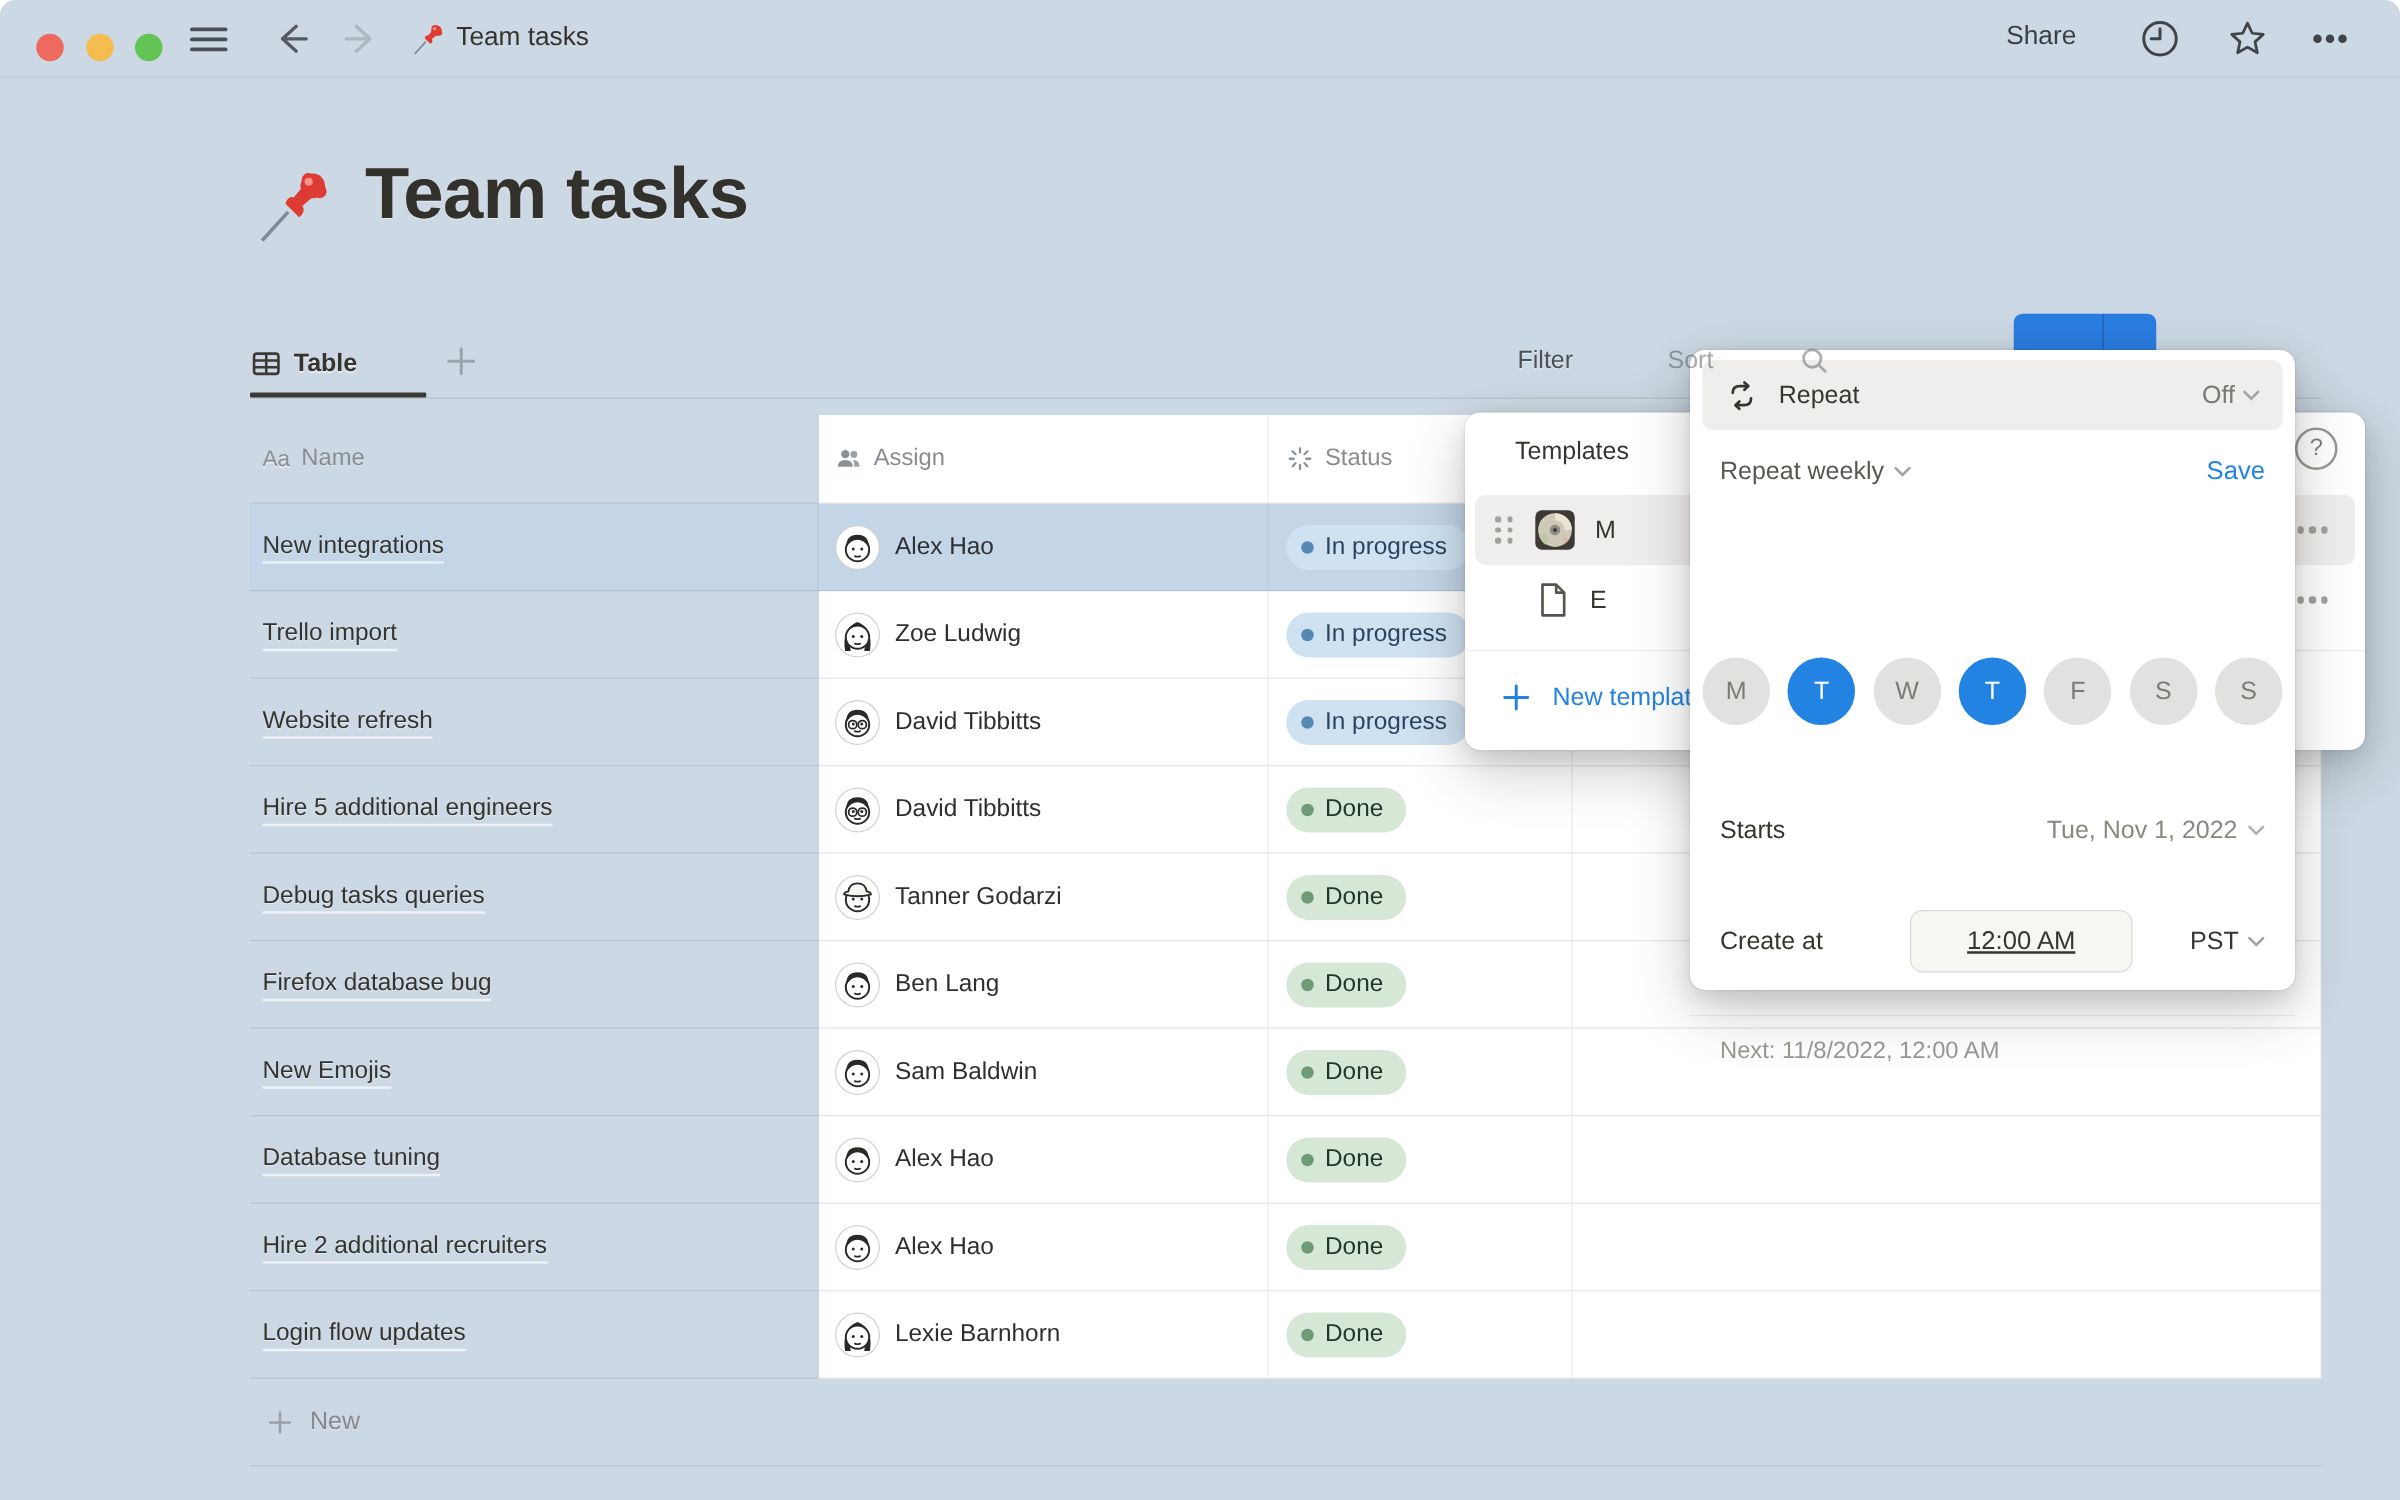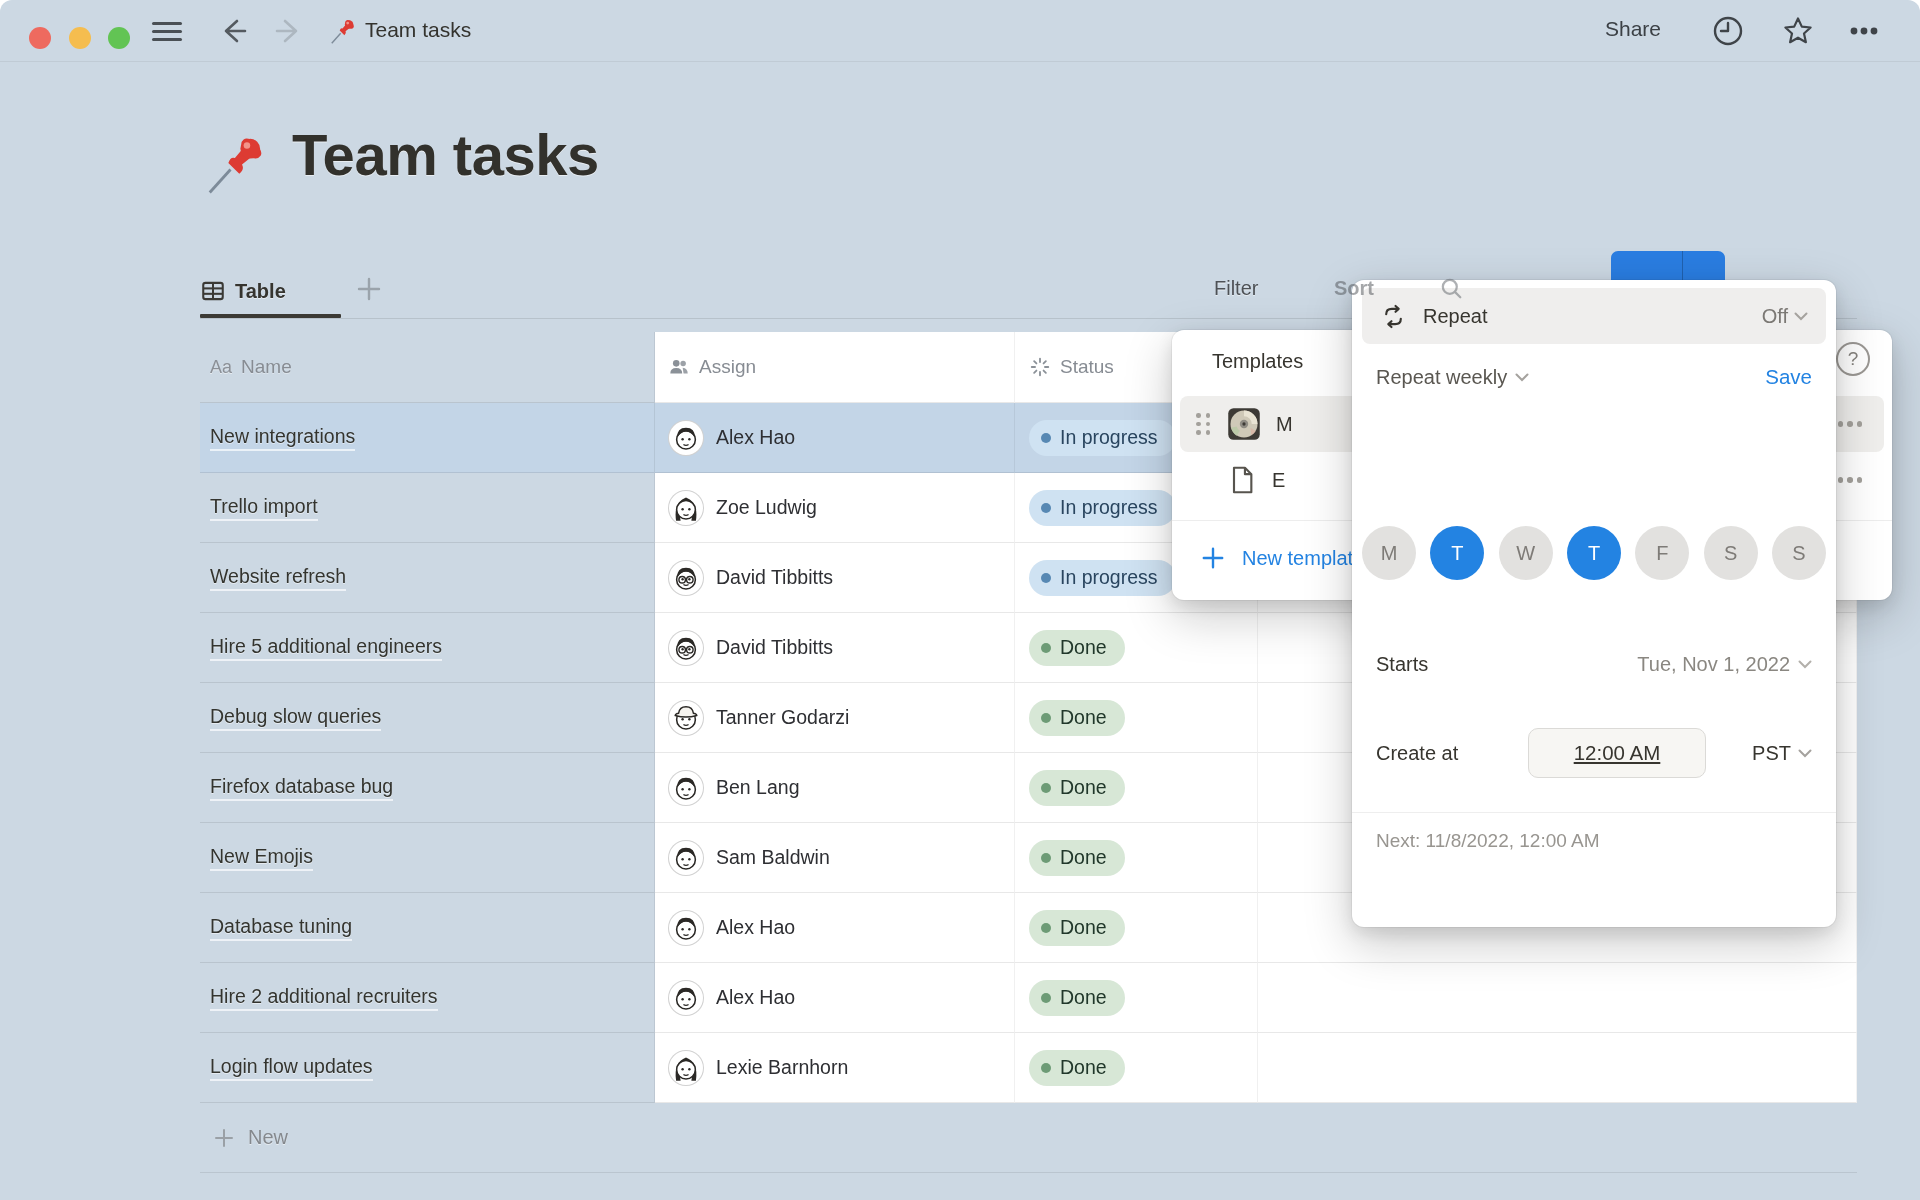--- a/index.html
+++ b/index.html
@@ -25,21 +25,21 @@
 
   
   .tabrow { position:absolute; left:200px; top:266px; height:50px; display:flex; align-items:center; cursor:pointer; }
   .tabrow svg { margin-right:9px; }
   .tab-label { font-size:20px; font-weight:600; color:#35342f; text-shadow:0 1px 0 rgba(255,255,255,0.5); }
   .addview { position:absolute; left:352px; top:272px; width:34px; height:34px; cursor:pointer; }
   .tab-underline { position:absolute; left:200px; top:314px; width:141px; height:4px; background:#3b3a35; border-radius:1px; }
   .full-divider { position:absolute; left:200px; top:318px; width:1657px; height:1px; background:rgba(0,0,0,0.10); }
   .toolbar-filter { position:absolute; left:1214px; top:277px; font-size:20px; color:#4d5156; cursor:pointer; text-shadow:0 1px 0 rgba(255,255,255,0.5); }
   .ghost-tools { position:absolute; left:1334px; top:275px; width:140px; height:27px; overflow:hidden; opacity:0.5; z-index:55; }
-  .ghost-tools .sort { position:absolute; left:0; top:2px; font-size:20px; color:#4d5156; cursor:pointer;font-weight:bold; }
+  .ghost-tools .sort { position:absolute; left:0; top:2px; font-size:20px; color:#4d5156; cursor:pointer; }
   .ghost-tools svg { position:absolute; left:104px; top:0; cursor:pointer; }
   .new-button { position:absolute; left:1611px; top:251px; width:114px; height:42px; background:#2a7de1; border-radius:7px; z-index:10; cursor:pointer; }
   .new-button .split { position:absolute; left:71px; top:0; width:1px; height:100%; background:rgba(0,0,0,0.22); }
 
   
   .table { position:absolute; left:200px; top:332px; width:1657px; z-index:1; }
   .trow { display:flex; height:70px; }
   .trow.header { height:71px; }
   .cell { position:relative; display:flex; align-items:center; border-bottom:1px solid rgba(0,0,0,0.085); }
   .c-name   { width:455px; padding-left:10px; border-right:1px solid rgba(0,0,0,0.075); }
@@ -86,21 +86,21 @@
   .drag-handle i { width:4.5px; height:4.5px; border-radius:50%; background:#a3a09b; }
   .tmpl-icon { margin-left:14px; width:36px; height:36px; }
   .tmpl-label { margin-left:14px; font-size:20px; color:#37352f; white-space:nowrap; }
   .row-more { position:absolute; right:14px; top:50%; transform:translateY(-50%); width:40px; height:30px;
               display:flex; align-items:center; justify-content:center; gap:4px; cursor:pointer; }
   .row-more i { width:5.5px; height:5.5px; border-radius:50%; background:#a3a09b; }
   .tmpl-divider { position:absolute; left:0; top:190px; width:100%; height:1px; background:rgba(0,0,0,0.07); }
   .tmpl-new { position:absolute; left:8px; top:196px; width:704px; height:64px; display:flex; align-items:center; gap:16px;
               padding-left:20px; color:#2383e2; font-size:20px; cursor:pointer; }
 
-  .repeat { left:1352px; top:280px; width:484px; height:647px; z-index:50; }
+  .repeat { left:1352px; top:280px; width:484px; height:512px; z-index:50; }
   .repeat-bar { position:absolute; left:10px; top:8px; width:464px; height:56px; background:#efeeed; border-radius:8px;
                 display:flex; align-items:center; padding:0 18px; cursor:pointer; }
   .repeat-bar .lbl { font-size:20px; color:#37352f; margin-left:16px; }
   .repeat-bar .off { margin-left:auto; font-size:20px; color:#7b7874; display:flex; align-items:center; gap:6px; cursor:pointer; }
   .rp-row { position:absolute; left:24px; right:24px; display:flex; align-items:center; }
   .rp-weekly { top:74px; height:46px; }
   .rp-weekly .freq { font-size:20px; color:#5a5751; display:flex; align-items:center; gap:8px; cursor:pointer; }
   .rp-weekly .save { margin-left:auto; font-size:20.5px; font-weight:500; color:#2383e2; cursor:pointer; }
   .rp-every { top:162px; height:48px; }
   .rp-every .ev { font-size:20px; color:#37352f; }
@@ -362,21 +362,21 @@
           <span class="pill" data-status="done">
             <i class="dot"></i>
             <em>Done</em>
           </span>
         </div>
       <div class="cell c-extra"></div>
     </div>
 
     <div class="trow">
       <div class="cell c-name">
-          <span class="task-name">Debug slow queries</span>
+          <span class="task-name">Debug tasks queries</span>
         </div>
       <div class="cell c-assign">
         <span class="assignee">
             <span class="avatar" data-variant="hat">
               <svg viewBox="0 0 24 24">
                 <path class="hL" d="M5 21Q3 8 12 4.6Q21 8 19 21L15.8 21Q17.6 11 12 8.6Q6.4 11 8.2 21Z"></path>
                 <circle class="hd" cx="12" cy="13.2" r="6.6"></circle>
                 <path class="hS" d="M5.6 11.8Q5.6 4.8 12 4.8Q18.4 4.8 18.4 11.8Q15.5 7.6 12 7.6Q8.5 7.6 5.6 11.8Z"></path>
                 <path class="ht" d="M4.4 10.2Q4.6 8.9 6.8 8.6Q7.4 4 12 4Q16.6 4 17.2 8.6Q19.4 8.9 19.6 10.2Q12 12.4 4.4 10.2Z"></path>
                 <g class="gl">

